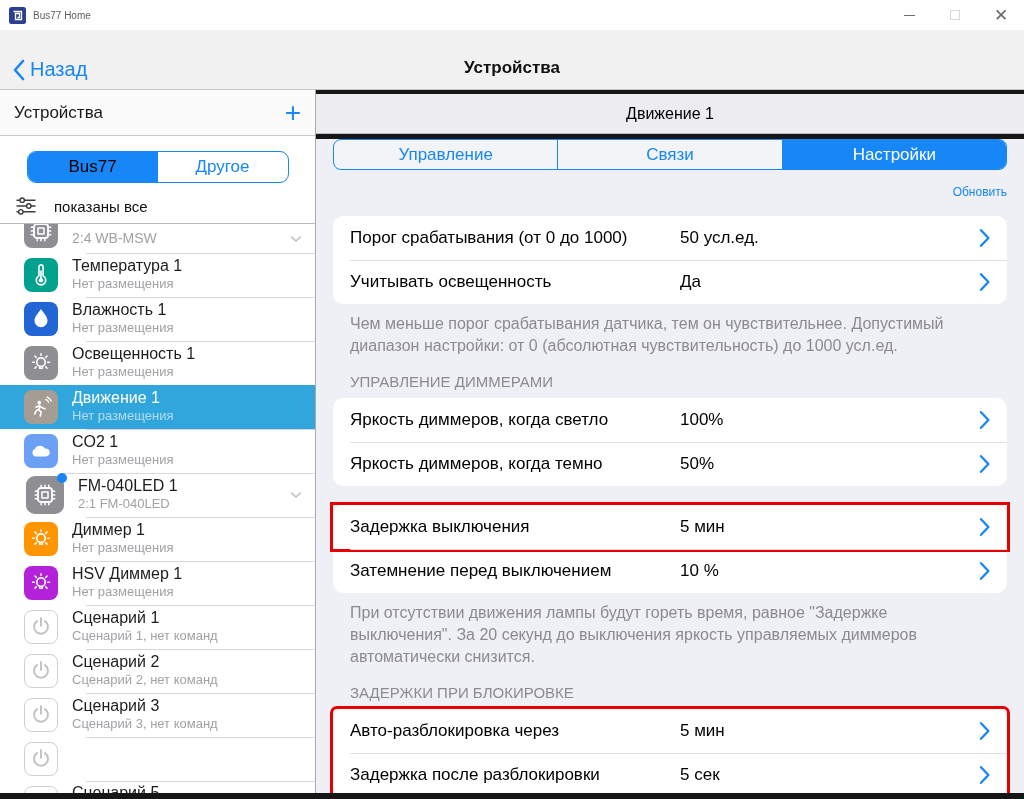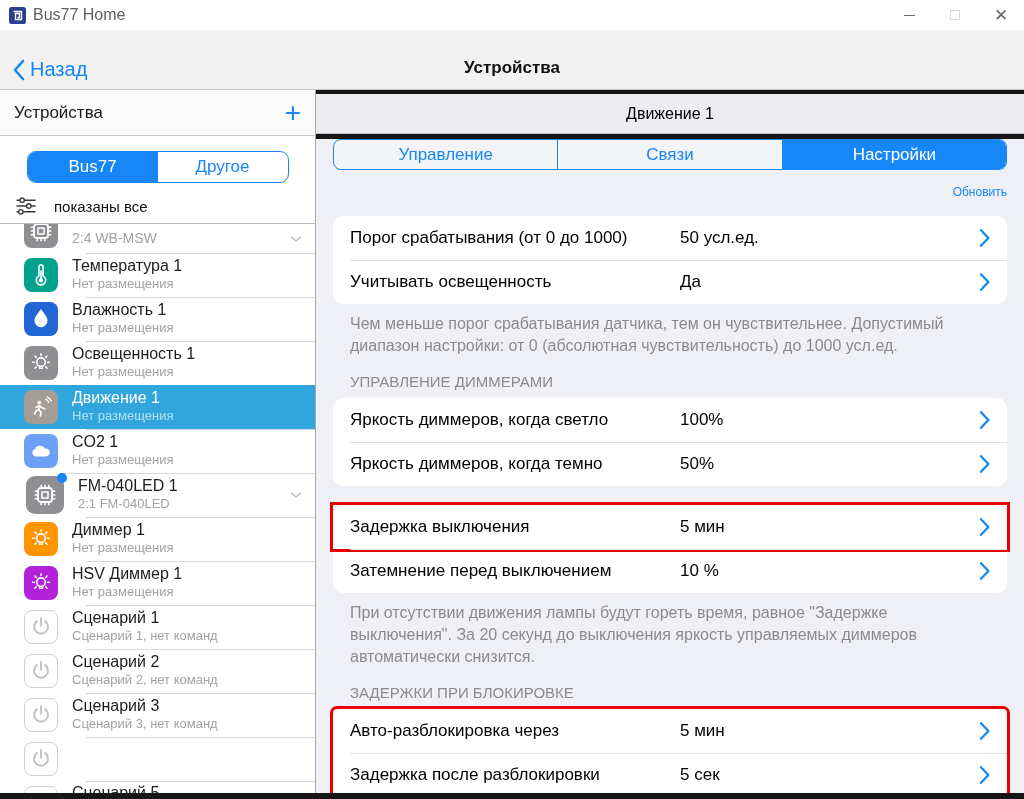--- a/index.html
+++ b/index.html
@@ -3,21 +3,21 @@
 <meta charset="utf-8">
 <style>
   * { margin:0; padding:0; box-sizing:border-box; }
   html,body { width:1024px; height:799px; overflow:hidden; }
   body { font-family:"Liberation Sans","DejaVu Sans",sans-serif; background:#fff; color:#000; }
   .window { width:1024px; height:799px; display:flex; flex-direction:column; position:relative; }
 
   
   .titlebar { height:30px; background:#ffffff; display:flex; align-items:center; padding-left:9px; flex:none; }
   .app-icon { width:17px; height:17px; flex:none; margin-right:7px; }
-  .app-title { font-size:16px; color:#5f5f5f; flex:1; }
+  .app-title { font-size:10px; color:#5f5f5f; flex:1; }
   .win-controls { display:flex; height:100%; }
   .wc { width:46px; height:100%; display:flex; align-items:center; justify-content:center; color:#6e6e6e; font-size:14px; }
   .wc .mingl { width:11px; height:1px; background:#6e6e6e; display:block; }
   .wc .maxgl { width:10px; height:10px; border:1px solid #d8d8d8; display:block; }
   .wc.close { font-size:17px; color:#6a6a6a; font-weight:300; }
 
   
   .navbar { height:60px; background:#f1f1f2; border-bottom:1px solid #c6c6c8; position:relative; flex:none; }
   .back { position:absolute; left:12px; bottom:8px; display:flex; align-items:center; color:var(--accent,#1786f7); font-size:20px; cursor:default; }
   .back svg { margin-right:5px; }
@@ -27,21 +27,21 @@
   .main { flex:1; display:flex; position:relative; min-height:0; }
 
   
   .sidebar { width:316px; flex:none; background:#fff; border-right:1px solid #a9a9ac; display:flex; flex-direction:column; min-height:0; }
   .sb-header { height:46px; flex:none; background:#fbfbfc; border-bottom:1px solid #c9c9cb; display:flex; align-items:center; padding:0 14px; }
   .sb-title { flex:1; font-size:17px; color:#1a1a1a; }
   .plus { color:var(--accent,#1786f7); font-size:28px; font-weight:300; line-height:1; }
   .sb-filter { flex:none; height:88px; background:#fff; border-bottom:1px solid #b8b8bb; padding-top:15px; }
   .seg { margin:0 auto; width:262px; height:32px; display:flex; border:1.5px solid var(--accent,#1786f7); border-radius:9px; overflow:hidden; background:#fff; }
   .seg-btn { flex:1; display:flex; align-items:center; justify-content:center; font-size:17px; color:var(--accent,#1786f7); }
-  .seg-btn.active { background:var(--accent,#1786f7); color:#ffffff;text-align:center; }
+  .seg-btn.active { background:var(--accent,#1786f7); color:#000000;text-align:center; }
   .filter-row { display:flex; align-items:center; margin-top:10px; padding:0 14px; height:26px; }
   .sliders { width:24px; height:22px; flex:none; }
   .filter-label { margin-left:16px; font-size:15px; color:#111; }
 
   .device-list { flex:1; overflow:hidden; }
   .drow { height:44px; display:flex; align-items:center; position:relative; padding-left:24px; background:#fff; }
   .drow.divided::before { content:""; position:absolute; top:0; left:86px; right:0; height:1px; background:#d8d8da; }
   .drow.parent { padding-left:26px; }
   .drow.parent.divided::before { left:64px; }
   .dicon { width:34px; height:34px; border-radius:8px; flex:none; display:flex; align-items:center; justify-content:center; color:#fff; position:relative; }

